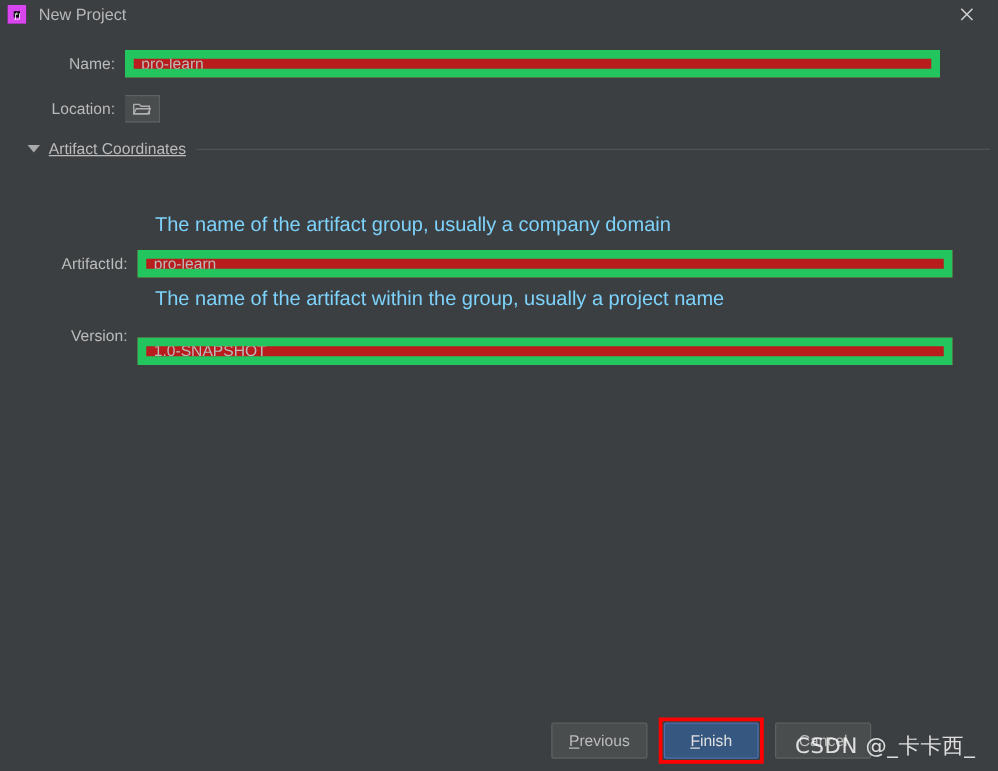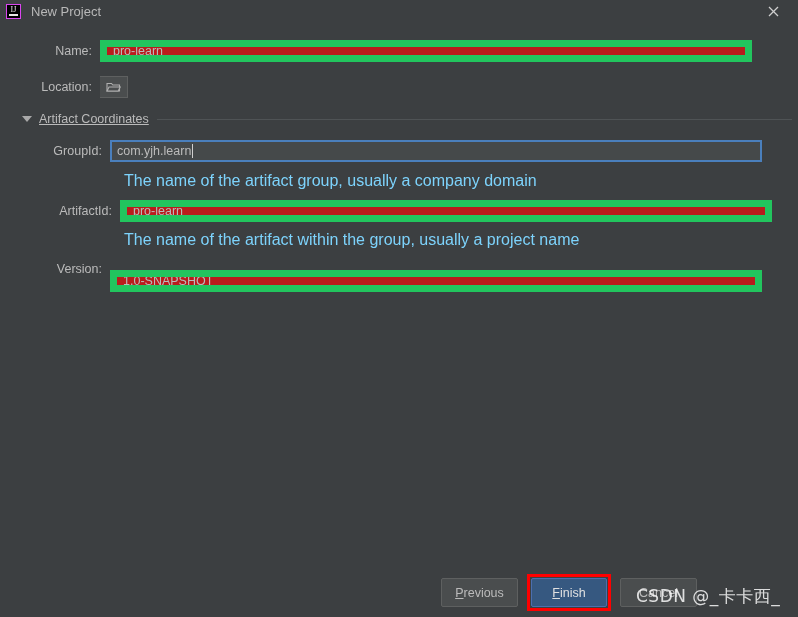--- a/index.html
+++ b/index.html
@@ -23,21 +23,21 @@
     left: 0; top: 0;
     width: 798px; height: 22px;
     background: #3c3f41;
     display: flex;
     align-items: center;
   }
   .ij-logo {
     width: 15px; height: 15px;
     margin-left: 6px;
     box-sizing: border-box;
-    border: 1px solid #d946ef;
+    border: 5px solid #d946ef;
     background: #000000;
     position: relative;
     flex: none;
   }
   .ij-logo .ij-letters {
     position: absolute;
     left: 0; right: 0; top: 0px;
     text-align: center;
     font-family: "Liberation Serif", serif;
     font-size: 8px;
@@ -244,30 +244,23 @@
       </svg>
     </div>
   </div>
 
   <div class="section-header">
     <div class="tri"></div>
     <div class="section-title">Artifact Coordinates</div>
     <div class="section-line"></div>
   </div>
 
-  <div class="row" style="left:10px; top:118px; width:768px;">
-    <div class="field-label">GroupId:</div>
-    <div class="textfield focused" style="width:652px;">
-      <span>com.yjh.learn</span>
-        <span class="caret"></span>
-    </div>
-  </div>
   <div class="hint" style="left:124px; top:150px;">The name of the artifact group, usually a company domain</div>
 
-  <div class="row" style="left:20px; top:178px; width:768px;">
+  <div class="row" style="left:10px; top:178px; width:768px;">
     <div class="field-label">ArtifactId:</div>
     <div class="textfield" style="width:652px;">pro-learn</div>
   </div>
   <div class="hint" style="left:124px; top:209px;">The name of the artifact within the group, usually a project name</div>
 
   <div class="row" style="left:10px; top:236px; width:768px;">
     <div class="field-label">Version:</div>
     <div class="textfield" style="width:652px;margin-top:24px;">1.0-SNAPSHOT</div>
   </div>
 

